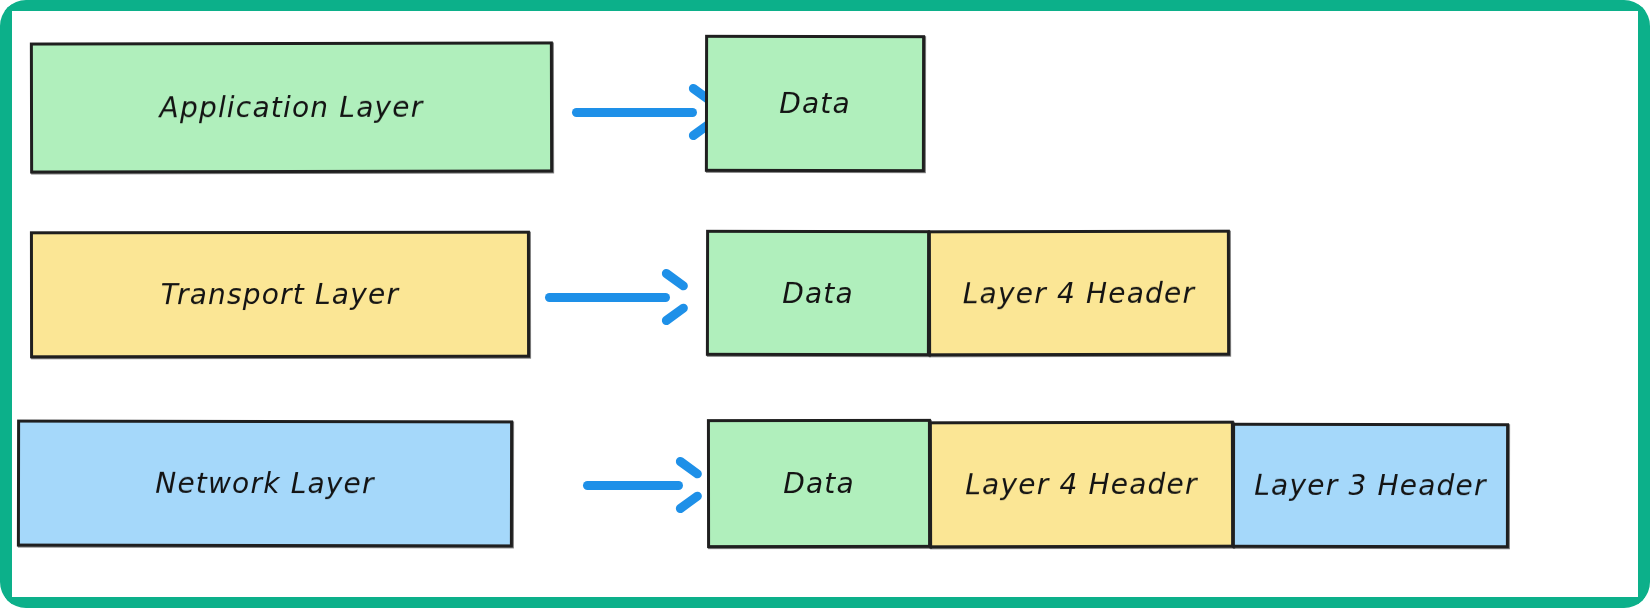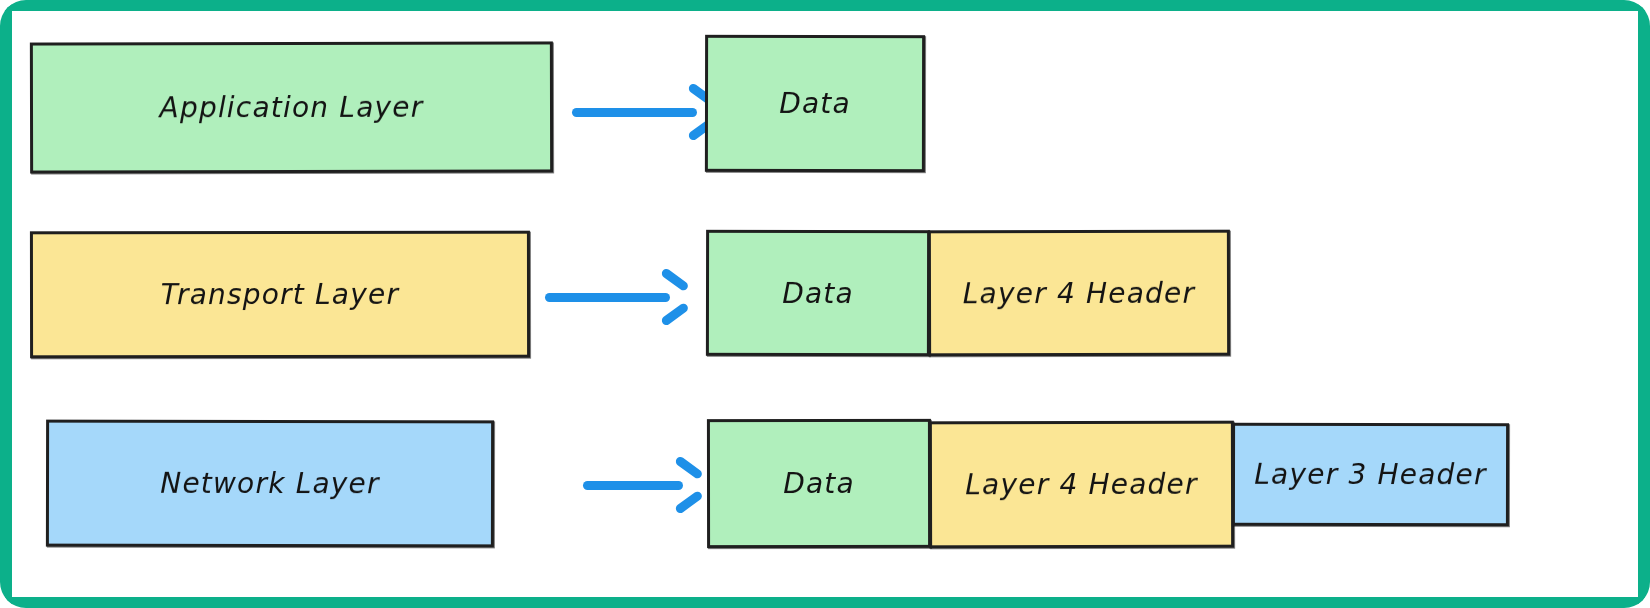--- a/index.html
+++ b/index.html
@@ -130,34 +130,34 @@
   </div>
 
   <div class="hbox skew-b fill-green" style="left:706px; top:230px; width:224px; height:126px;">
     <span>Data</span>
   </div>
 
   <div class="hbox skew-a fill-yellow" style="left:928px; top:230px; width:302px; height:126px;">
     <span>Layer 4 Header</span>
   </div>
 
-  <div class="hbox skew-b fill-blue" style="left:46px; top:420px; width:448px; height:127px;">
+  <div class="hbox skew-b fill-blue" style="left:17px; top:420px; width:496px; height:127px;">
     <span>Network Layer</span>
   </div>
 
   <div class="arrow" style="left:583px; top:465px; width:152px;">
     <div class="shaft" style="width:100px;"></div>
     <div class="head" style="left:88px;"></div>
   </div>
 
   <div class="hbox skew-c fill-green" style="left:707px; top:419px; width:224px; height:129px;">
     <span>Data</span>
   </div>
 
   <div class="hbox skew-a fill-yellow" style="left:929px; top:421px; width:305px; height:127px;">
     <span>Layer 4 Header</span>
   </div>
 
-  <div class="hbox skew-b fill-blue" style="left:1232px; top:423px; width:277px; height:103px;font-style:italic;">
+  <div class="hbox skew-b fill-blue" style="left:1232px; top:423px; width:277px; height:125px;font-style:italic;">
     <span>Layer 3 Header</span>
   </div>
 
 </div>
 
 </body></html>

